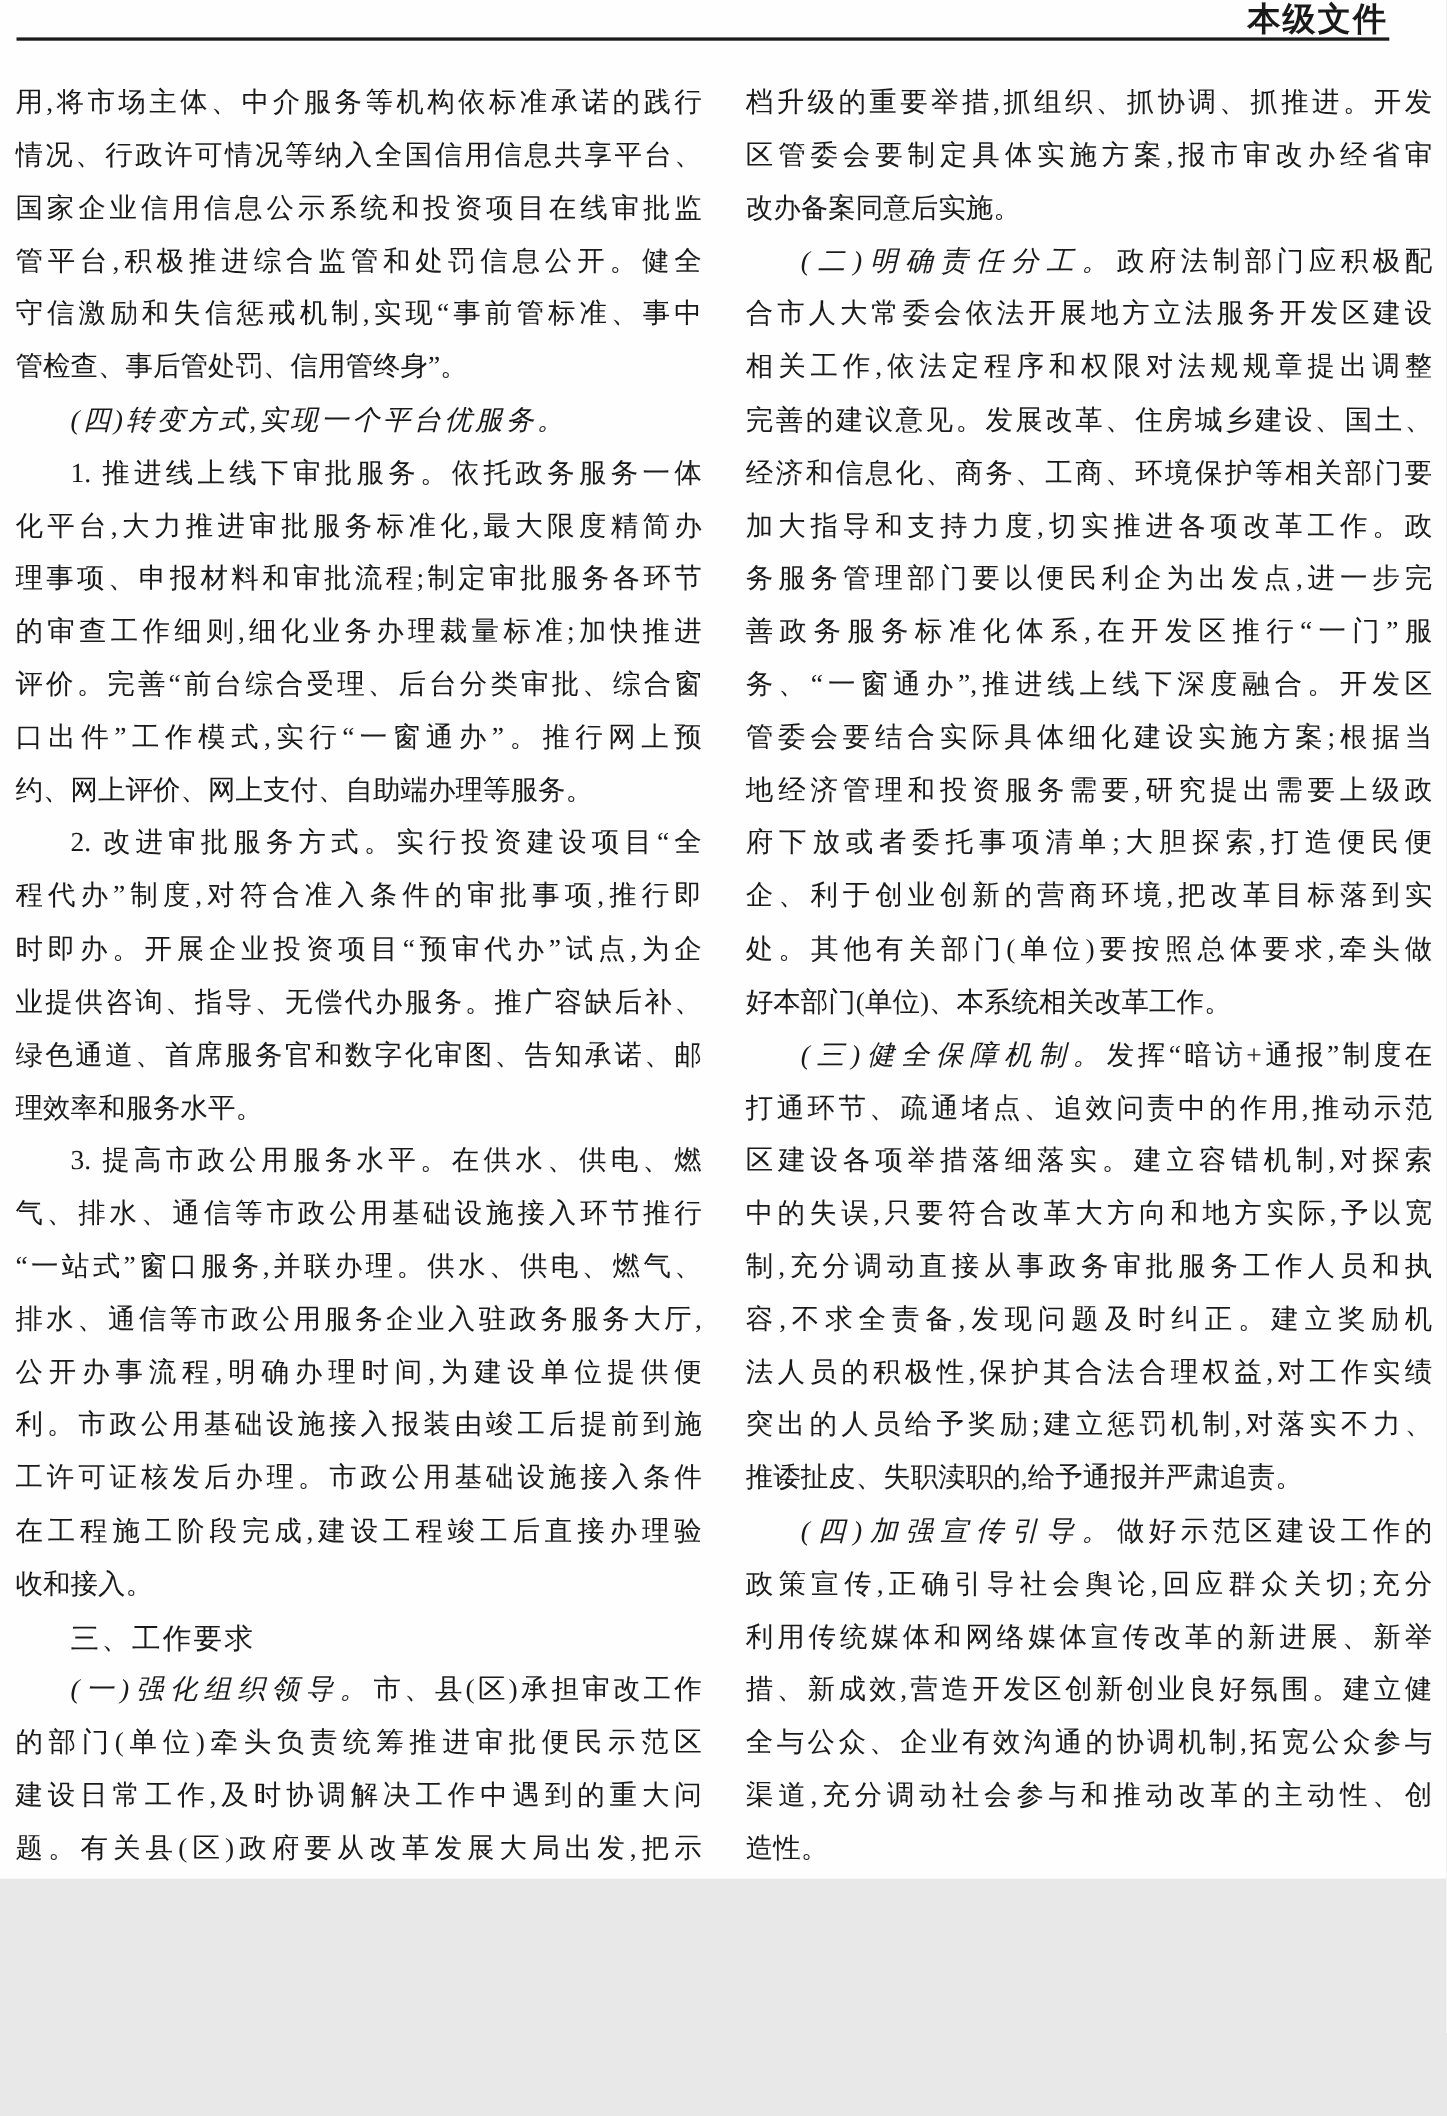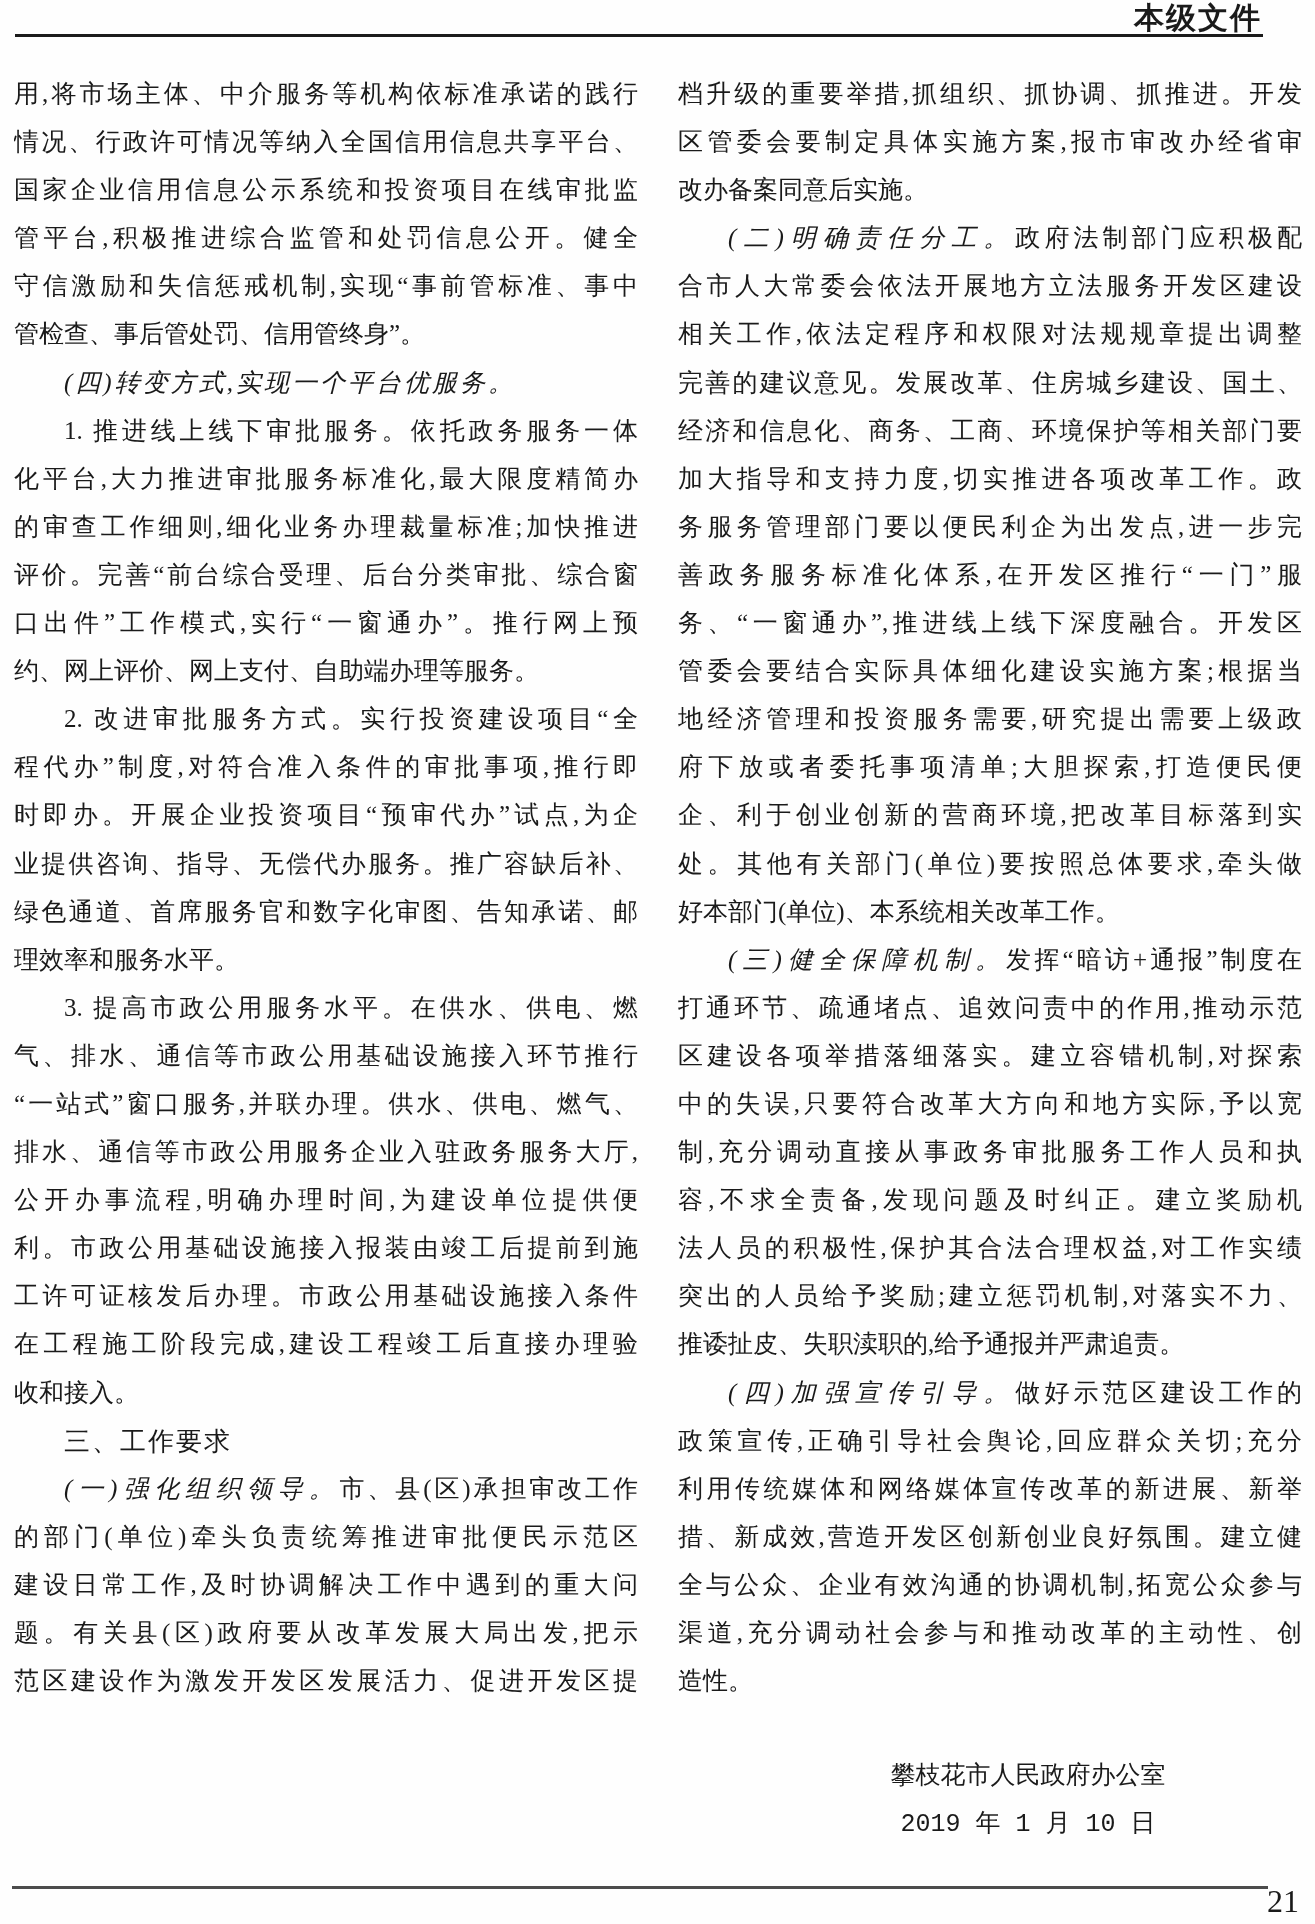--- a/index.html
+++ b/index.html
@@ -1,16 +1,16 @@
 <!DOCTYPE html>
 <html><head>
 <meta charset="utf-8">
 <style>
   html,body{margin:0;padding:0;background:#e8e8e8;}
-  .page{position:relative;width:1315px;height:1924px;background:#fefefe;overflow:hidden;
+  .page{position:relative;width:1315px;height:1708px;background:#fefefe;overflow:hidden;
         color:#1a1a1a;font-family:"Liberation Serif","DejaVu Serif",serif;}
   .header-title{position:absolute;top:1px;right:53px;
         font-family:"Liberation Sans","DejaVu Sans",sans-serif;font-weight:700;
         font-size:30px;line-height:33px;letter-spacing:2px;}
   .header-rule{position:absolute;top:34px;left:15px;width:1248px;height:3px;background:#1b1b1b;}
   .columns{position:absolute;left:14px;top:70px;display:flex;gap:40px;}
   .col{width:624px;}
   .line{height:48.1px;line-height:48.1px;font-size:25px;overflow:hidden;
         text-align:justify;text-align-last:justify;}
   .line.end{text-align-last:left;}
@@ -33,20 +33,21 @@
     <div class="col" id="col-left">
         <div class="line"><span>用,将市场主体、中介服务等机构依标准承诺的践行</span></div>
         <div class="line"><span>情况、行政许可情况等纳入全国信用信息共享平台、</span></div>
         <div class="line"><span>国家企业信用信息公示系统和投资项目在线审批监</span></div>
         <div class="line"><span>管平台,积极推进综合监管和处罚信息公开。健全</span></div>
         <div class="line"><span>守信激励和失信惩戒机制,实现“事前管标准、事中</span></div>
         <div class="line end"><span>管检查、事后管处罚、信用管终身”。</span></div>
         <div class="line end indent"><span class="kai">(四)转变方式,实现一个平台优服务。</span></div>
         <div class="line  indent"><span>1. 推进线上线下审批服务。依托政务服务一体</span></div>
         <div class="line"><span>化平台,大力推进审批服务标准化,最大限度精简办</span></div>
+        <div class="line"><span>理事项、申报材料和审批流程;制定审批服务各环节</span></div>
         <div class="line"><span>的审查工作细则,细化业务办理裁量标准;加快推进</span></div>
         <div class="line"><span>评价。完善“前台综合受理、后台分类审批、综合窗</span></div>
         <div class="line"><span>口出件”工作模式,实行“一窗通办”。推行网上预</span></div>
         <div class="line end"><span>约、网上评价、网上支付、自助端办理等服务。</span></div>
         <div class="line  indent"><span>2. 改进审批服务方式。实行投资建设项目“全</span></div>
         <div class="line"><span>程代办”制度,对符合准入条件的审批事项,推行即</span></div>
         <div class="line"><span>时即办。开展企业投资项目“预审代办”试点,为企</span></div>
         <div class="line"><span>业提供咨询、指导、无偿代办服务。推广容缺后补、</span></div>
         <div class="line"><span>绿色通道、首席服务官和数字化审图、告知承诺、邮</span></div>
         <div class="line end"><span>理效率和服务水平。</span></div>

